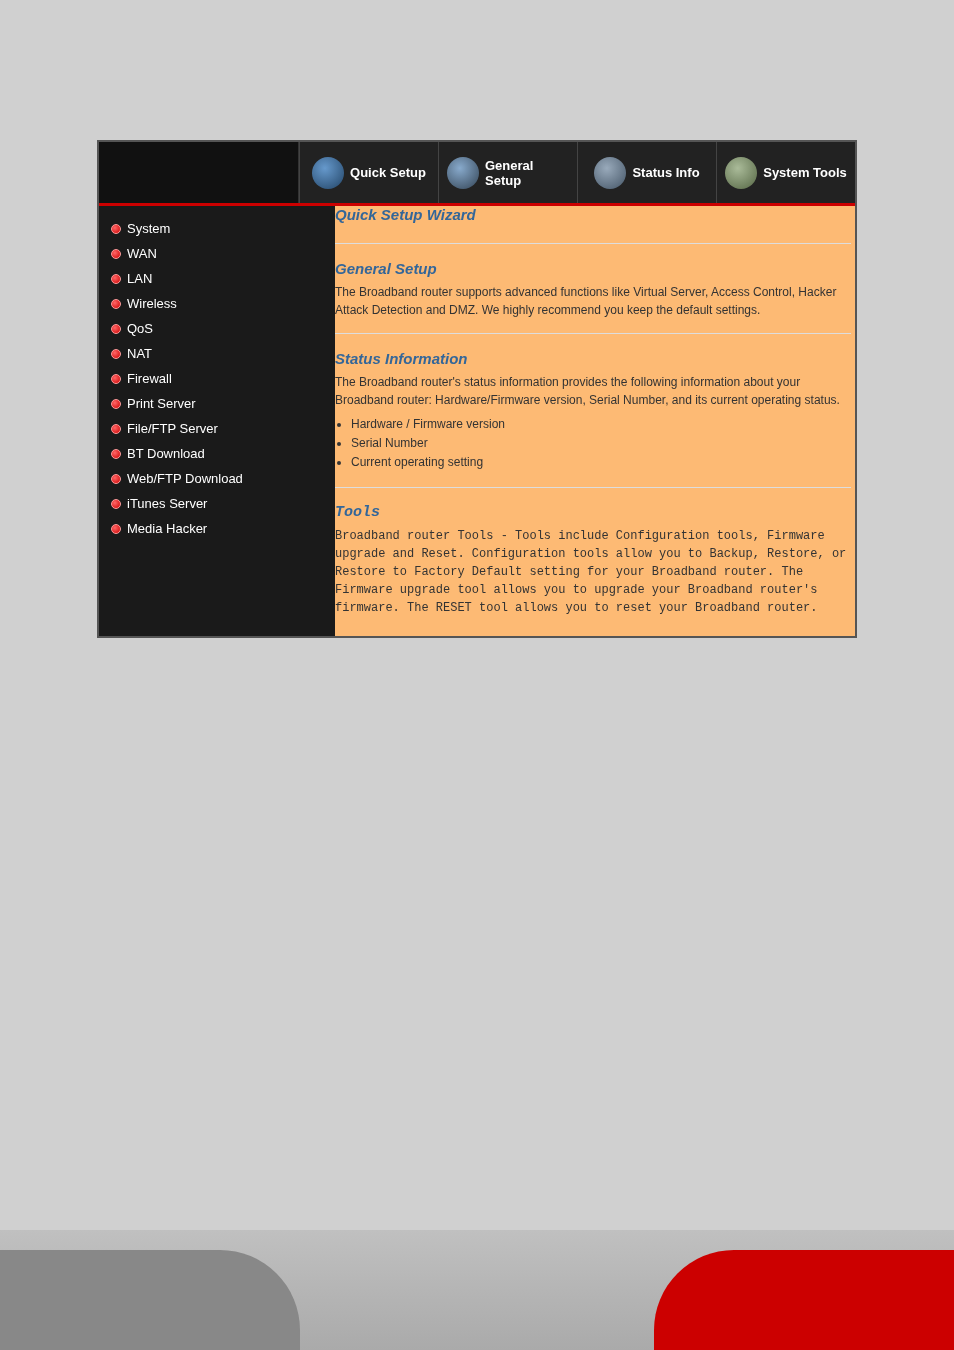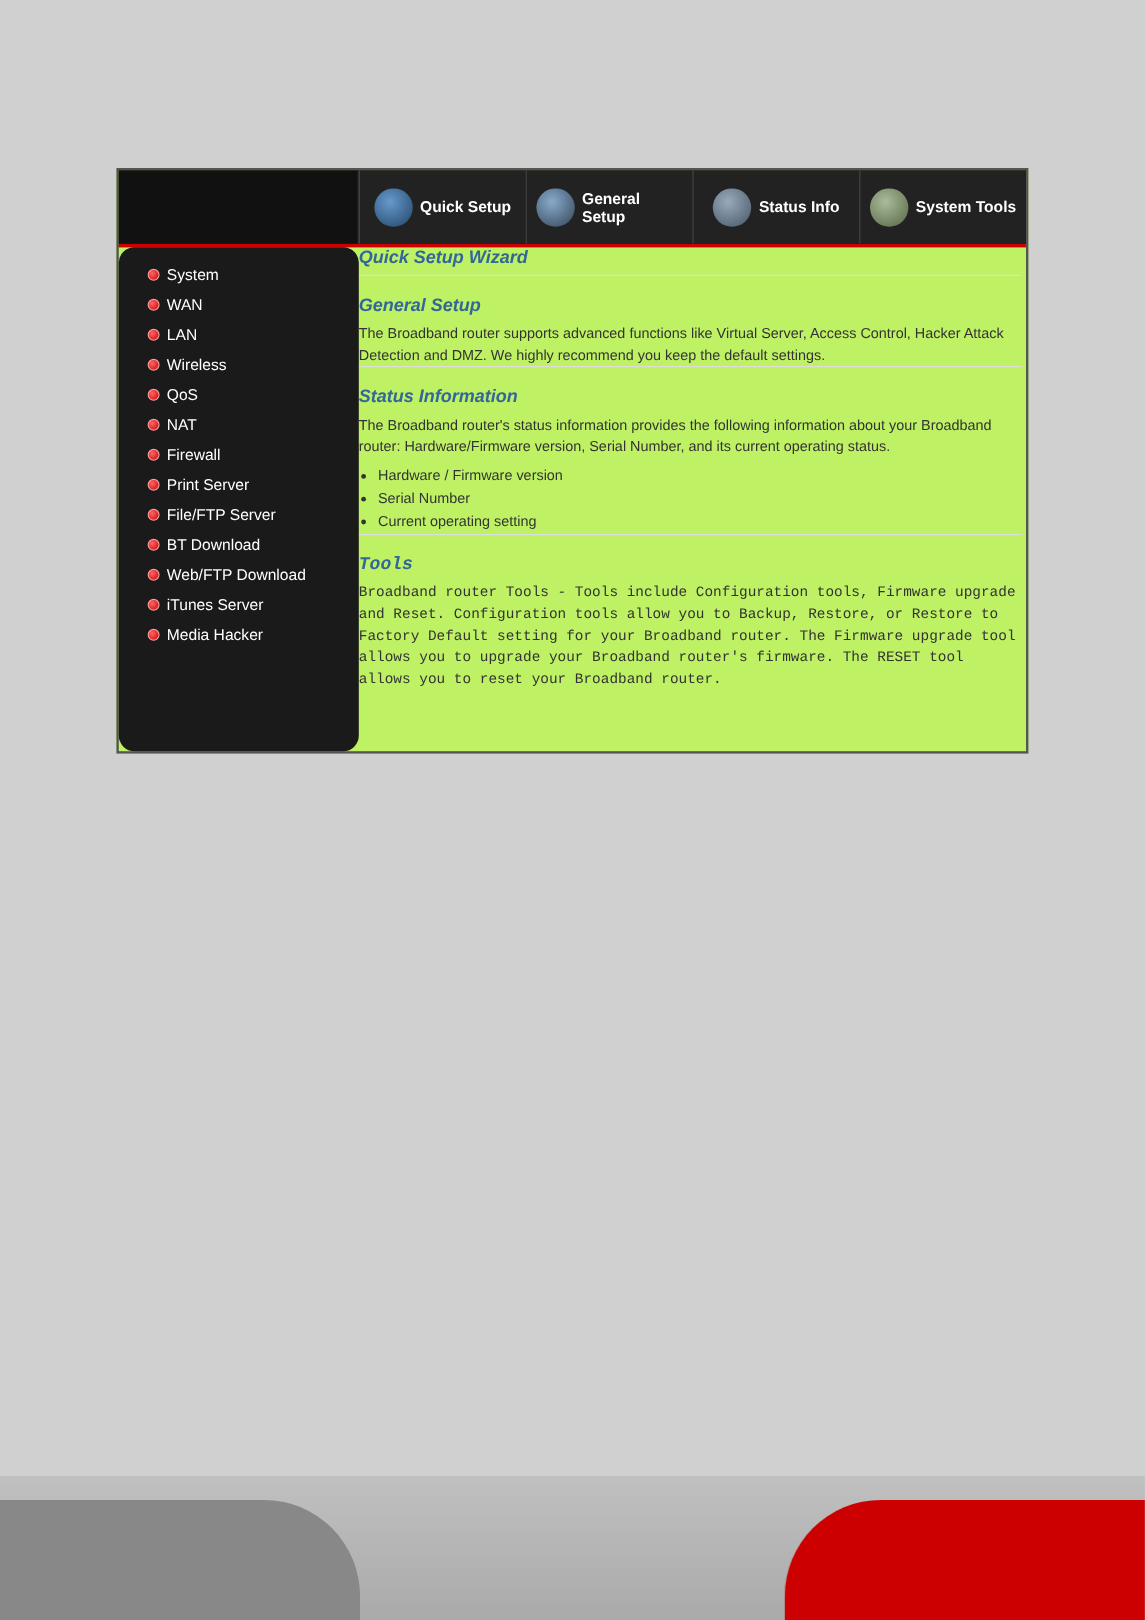--- a/index.html
+++ b/index.html
@@ -46,21 +46,21 @@
       width: 300px;
       height: 100px;
       background: #cc0000;
       border-radius: 80px 0 0 0;
       z-index: 1;
     }
 
     .router-ui {
       width: 760px;
       border: 2px solid #555;
-      background: #bef264;
+      background: #fdba74;
       position: relative;
       z-index: 2;
     }
 
     
     .header {
       background: #111;
       display: flex;
       align-items: stretch;
       height: 64px;
@@ -145,25 +145,24 @@
     }
 
     
     .main-area {
       display: flex;
       min-height: 420px;
     }
 
     
     .sidebar {
-      width: 200px;
+      width: 236px;
       background: #1a1a1a;
-      padding: 10px 12px;
+      padding: 10px 0;
       flex-shrink: 0;
-      border-radius: 13px;
     }
 
     .sidebar-item {
       display: flex;
       align-items: center;
       padding: 5px 12px;
       color: #fff;
       font-size: 13px;
       cursor: pointer;
       gap: 6px;
@@ -179,20 +178,21 @@
     }
 
     .content-scroll {
       overflow-y: scroll;
       max-height: 430px;
       padding-right: 4px;
     }
 
     .section {
       margin-bottom: 16px;
+      padding-bottom: 14px;
       border-bottom: 1px solid #ddd;
     }
 
     .section:last-child {
       border-bottom: none;
       font-family: Liberation Mono, monospace;
     }
 
     .section-title {
       font-style: italic;

